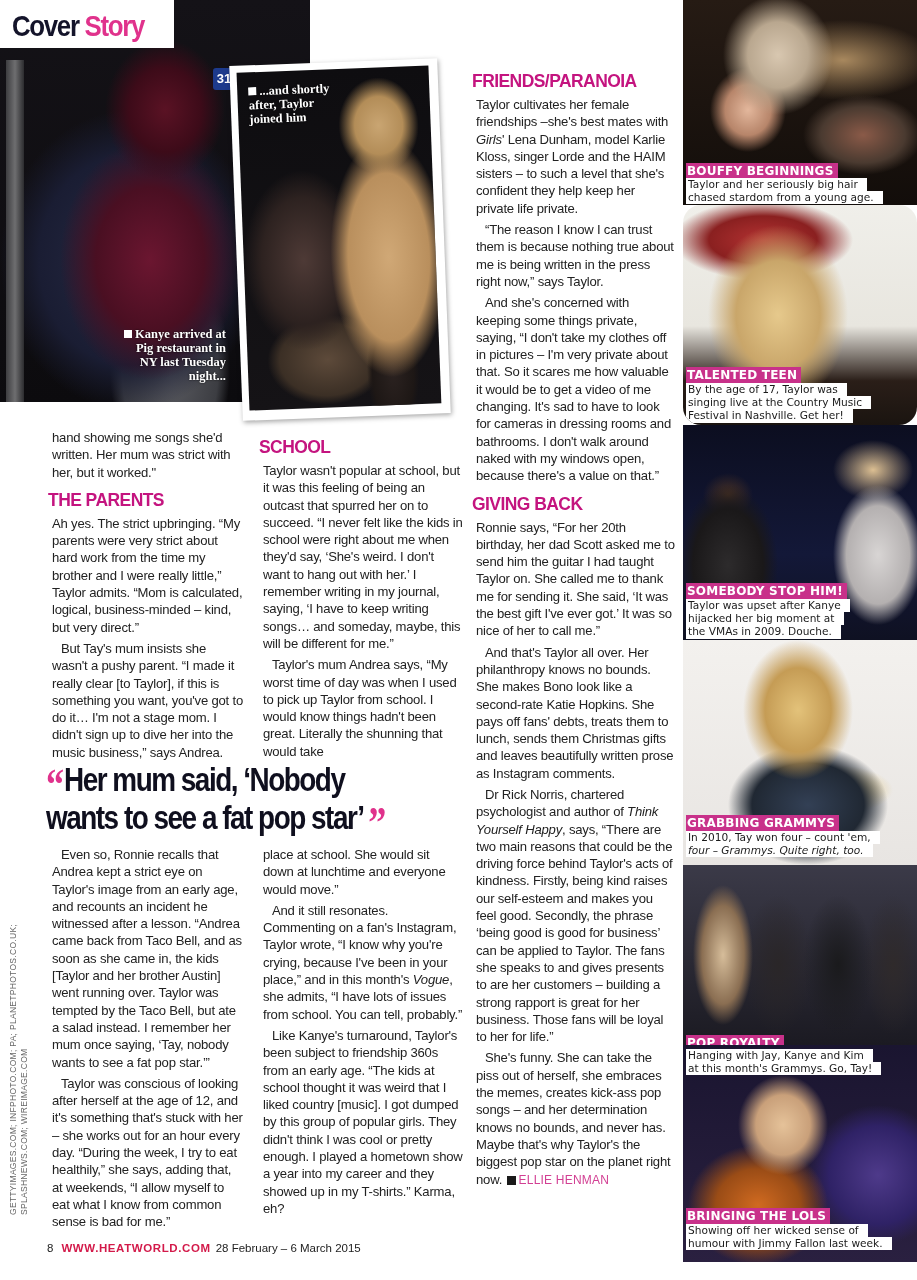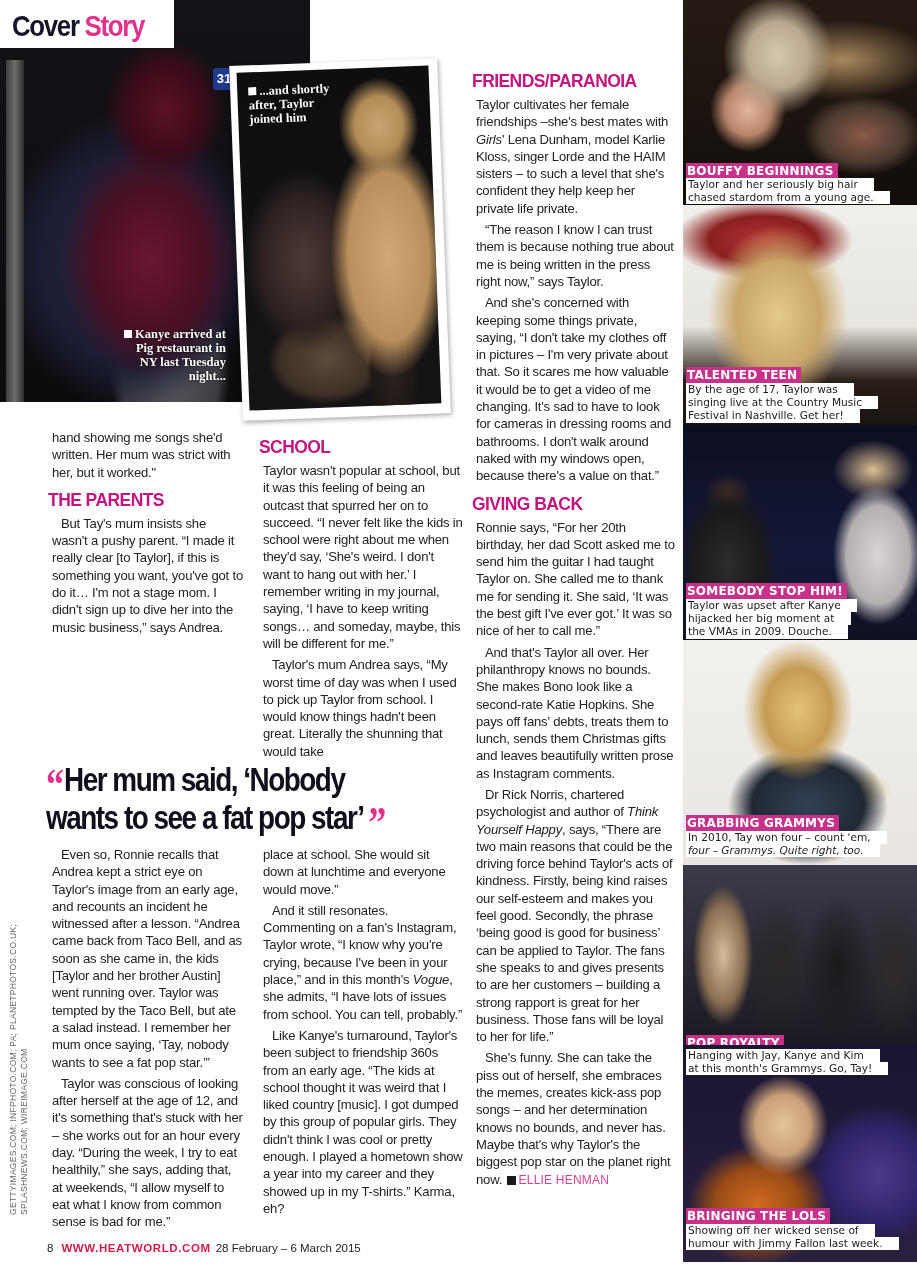--- a/index.html
+++ b/index.html
@@ -92,30 +92,30 @@
   
   .sidebar { position: absolute; left: 683px; top: 0; width: 234px; height: 1262px; }
   .sb-photo { position: absolute; left: 0; width: 234px; overflow: hidden; }
   .sb-photo .img { position: absolute; inset: 0; }
   .sb-tag {
     position: absolute; left: 3px; background: #c8318a; color: #ffffff;
     font-family: "DejaVu Sans", sans-serif; font-weight: 700; font-size: 12px; line-height: 15px;
     padding: 1px 4px 0 1px; letter-spacing: 0.2px; white-space: nowrap;
   }
   .sb-cap { position: absolute; left: 3px; font-family: "DejaVu Sans", sans-serif; font-size: 10.6px; line-height: 13.2px; color: #1a1a1a; }
-  .sb-cap span { display: inline-block; background: #ffffff; padding: 0 16px 0 2px; white-space: nowrap; }
+  .sb-cap span { display: inline-block; background: #ffffff; padding: 0 9px 0 2px; white-space: nowrap; }
 
   .p1 { top: 0; height: 205px; }
   .p1 .img { background:
       radial-gradient(ellipse 55px 60px at 95px 55px, #d8c7b0 0%, #b9a78f 55%, transparent 100%),
       radial-gradient(ellipse 38px 42px at 65px 110px, #e3b79c 0%, #b7856a 60%, transparent 100%),
       radial-gradient(ellipse 60px 40px at 180px 135px, #8a5a48 0%, #4a3a30 70%, transparent 100%),
       radial-gradient(ellipse 90px 40px at 160px 60px, #a8885e 0%, transparent 100%),
       linear-gradient(180deg, #261b14 0%, #120d0a 100%); }
-  .p2 { top: 205px; height: 220px; }
+  .p2 { top: 205px; height: 220px; border-radius: 18px; }
   .p2 .img { background:
       radial-gradient(ellipse 70px 90px at 95px 110px, #e6c98c 0%, #c9a66a 60%, transparent 100%),
       radial-gradient(ellipse 90px 40px at 80px 35px, #b43232 0%, #8a2020 60%, transparent 100%),
       linear-gradient(180deg, #f0efea 0%, #e8e6df 55%, #2a1e18 80%, #1a1410 100%); }
   .p3 { top: 425px; height: 215px; }
   .p3 .img { background:
       radial-gradient(ellipse 45px 70px at 195px 130px, #d8d5d4 0%, #b4b0b0 70%, transparent 100%),
       radial-gradient(ellipse 40px 30px at 190px 45px, #dcbf92 0%, transparent 100%),
       radial-gradient(ellipse 50px 80px at 45px 140px, #2d2b2c 0%, #1a1819 70%, transparent 100%),
       radial-gradient(ellipse 25px 22px at 45px 70px, #4a3224 0%, transparent 100%),
@@ -155,20 +155,21 @@
 
 <div class="photo-taylor-wrap">
   <div class="photo-taylor">
     <div class="photo-caption cap-taylor"><span class="sq"></span><span>...and shortly after, Taylor joined him</span></div>
   </div>
 </div>
 
 <div class="col col1-top">
   <p>hand showing me songs she'd written. Her mum was strict with her, but it worked."</p>
   <h2>THE PARENTS</h2>
+  <p>Ah yes. The strict upbringing. “My parents were very strict about hard work from the time my brother and I were really little,” Taylor admits. “Mom is calculated, logical, business-minded – kind, but very direct.”</p>
   <p class="indent">But Tay's mum insists she wasn't a pushy parent. “I made it really clear [to Taylor], if this is something you want, you've got to do it… I'm not a stage mom. I didn't sign up to dive her into the music business,” says Andrea.</p>
 </div>
 
 <div class="col col2-top">
   <h2>SCHOOL</h2>
   <p>Taylor wasn't popular at school, but it was this feeling of being an outcast that spurred her on to succeed. “I never felt like the kids in school were right about me when they'd say, ‘She's weird. I don't want to hang out with her.’ I remember writing in my journal, saying, ‘I have to keep writing songs… and someday, maybe, this will be different for me.”</p>
   <p class="indent">Taylor's mum Andrea says, “My worst time of day was when I used to pick up Taylor from school. I would know things hadn't been great. Literally the shunning that would take</p>
 </div>
 
 <div class="col col3">

